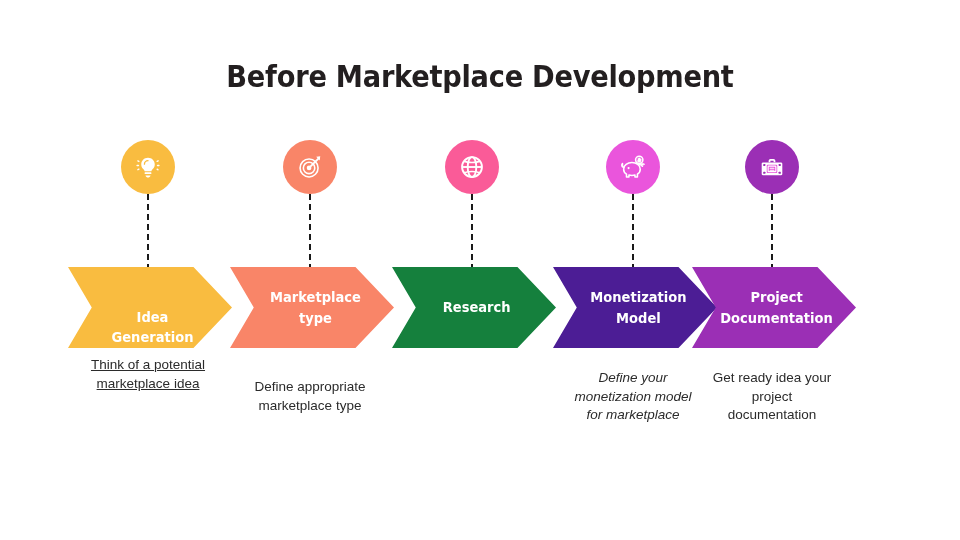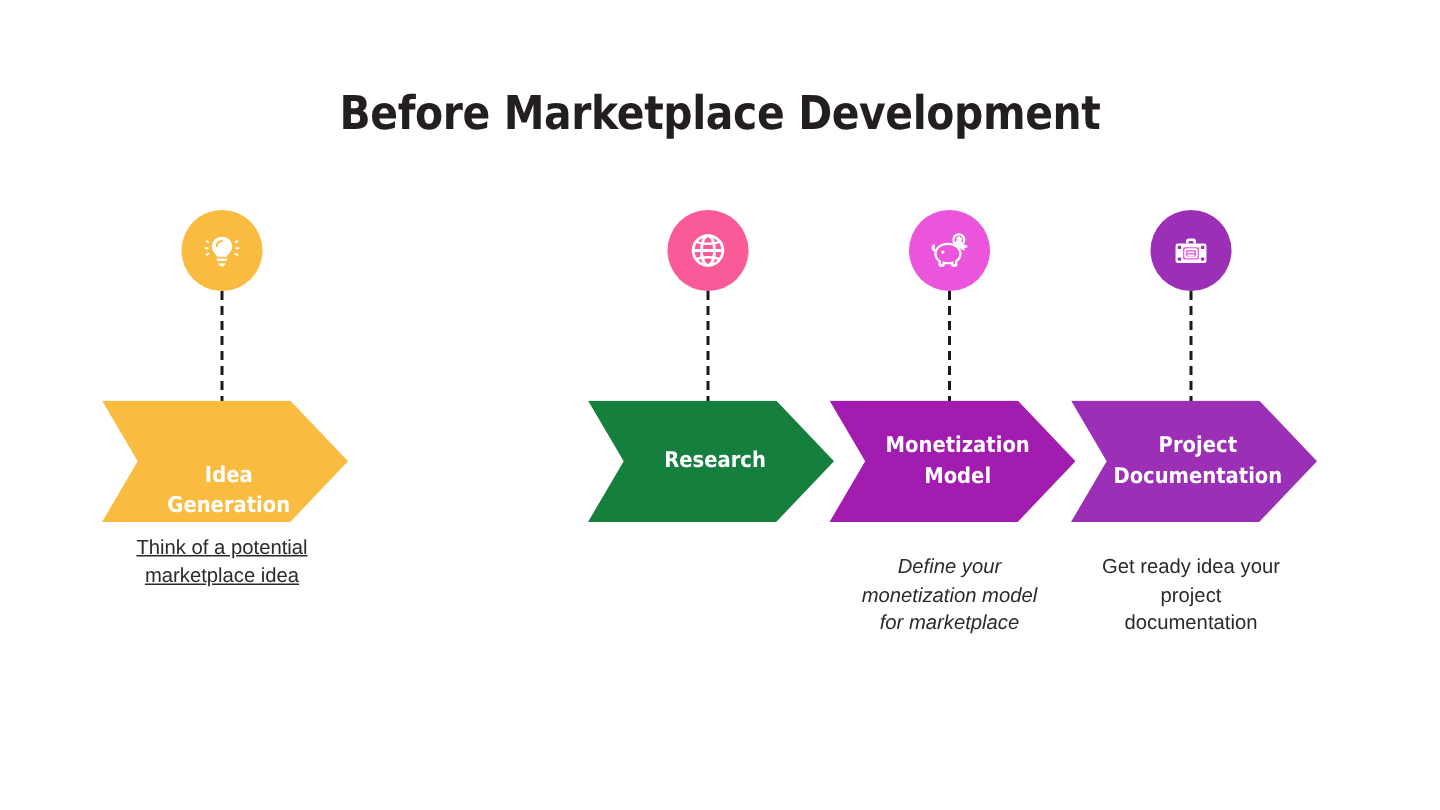--- a/index.html
+++ b/index.html
@@ -138,20 +138,38 @@
     </div>
     <div class="connector" id="conn-0"></div>
     <div class="arrow" id="arrow-0" style="background: rgb(249, 188, 64); align-items: flex-end;">
       <span class="arrow-label">Idea
 Generation</span>
     </div>
     <div class="caption" id="cap-0" style="top: 356px; text-decoration: underline;">Think of a potential
 marketplace idea</div>
   </div>
 
+  <div class="stage" id="stage-1" style="left: 230px;">
+    <div class="icon-circle" id="circle-1" style="background: rgb(249, 133, 104);">
+      <svg width="30" height="30" viewBox="0 0 32 32" fill="none">
+        <circle cx="15" cy="17" r="9.6" stroke="#ffffff" stroke-width="1.7" fill="none"></circle>
+        <circle cx="15" cy="17" r="6.1" stroke="#ffffff" stroke-width="1.7" fill="none"></circle>
+        <circle cx="15" cy="17" r="2.5" fill="#ffffff"></circle>
+        <path d="M15 17 L25.5 6.5" stroke="#ffffff" stroke-width="2" stroke-linecap="round"></path>
+        <path d="M22.6 5.1 L26.9 4.6 L26.4 9.0 Z" fill="#ffffff"></path>
+      </svg>
+    </div>
+    <div class="connector" id="conn-1"></div>
+    <div class="arrow" id="arrow-1" style="background: rgb(249, 133, 104);">
+      <span class="arrow-label">Marketplace
+type</span>
+    </div>
+    <div class="caption" id="cap-1" style="top: 378px;">Define appropriate
+marketplace type</div>
+  </div>
 
   <div class="stage" id="stage-2" style="left: 392px;">
     <div class="icon-circle" id="circle-2" style="background: rgb(250, 91, 152);">
       <svg width="30" height="30" viewBox="0 0 32 32" fill="none">
         <circle cx="16" cy="16" r="10.6" stroke="#ffffff" stroke-width="2" fill="none"></circle>
         <ellipse cx="16" cy="16" rx="4.6" ry="10.6" stroke="#ffffff" stroke-width="2" fill="none"></ellipse>
         <line x1="5.4" y1="16" x2="26.6" y2="16" stroke="#ffffff" stroke-width="2"></line>
         <path d="M7.6 9.6 C11 11.7 21 11.7 24.4 9.6" stroke="#ffffff" stroke-width="1.8" fill="none"></path>
         <path d="M7.6 22.4 C11 20.3 21 20.3 24.4 22.4" stroke="#ffffff" stroke-width="1.8" fill="none"></path>
       </svg>
@@ -170,30 +188,30 @@
           <path d="M6.4 16.6c-1.3 0-2.2-1-2.2-2.3 0-.7.3-1.3.7-1.7v3.4"></path>
           <path d="M22.8 13.4c1.6.3 3 1.1 4 2.2"></path>
           <circle cx="23.3" cy="8.6" r="4.0"></circle>
           <path d="M23.3 6.9v3.4M22.2 7.6h2.0c.5 0 .8.3.8.8s-.3.8-.8.8h-1.5c-.5 0-.8.3-.8.8s.3.8.8.8h2.0"></path>
         </g>
         <circle cx="11.6" cy="17.6" r="1.2" fill="#ffffff"></circle>
         <path d="M25.4 12.8c1.5-.6 3.1-.3 3.9.6-.8.9-2.4 1.2-3.9.6z" fill="#ffffff" stroke="#ffffff" stroke-width="0.8" stroke-linejoin="round"></path>
       </svg>
     </div>
     <div class="connector" id="conn-3"></div>
-    <div class="arrow" id="arrow-3" style="background: #a21caf;">
+    <div class="arrow" id="arrow-3" style="background: #4c1d95;">
       <span class="arrow-label">Monetization
 Model</span>
     </div>
     <div class="caption" id="cap-3" style="top: 369px; font-style: italic;">Define your
 monetization model
 for marketplace</div>
   </div>
 
-  <div class="stage" id="stage-4" style="left: 714px;">
+  <div class="stage" id="stage-4" style="left: 692px;">
     <div class="icon-circle" id="circle-4" style="background: rgb(155, 47, 181);">
       <svg width="30" height="30" viewBox="0 0 32 32" fill="none">
         <path d="M12.4 9.4c0-1.1.9-2 2-2h3.2c1.1 0 2 .9 2 2v1.6h-1.9V9.6c0-.2-.2-.4-.4-.4h-2.6c-.2 0-.4.2-.4.4v1.4h-1.9z" fill="#ffffff"></path>
         <rect x="5.0" y="11.1" width="22" height="13.8" rx="1.5" fill="#ffffff"></rect>
         <rect x="10.4" y="13.6" width="11.2" height="8.8" rx="1.0" fill="#e855dc"></rect>
         <rect x="11.9" y="15.1" width="8.2" height="5.8" rx="0.7" fill="none" stroke="#ffffff" stroke-width="1.3"></rect>
         <rect x="13.4" y="16.7" width="5.2" height="1.2" rx="0.6" fill="#ffffff"></rect>
         <rect x="13.4" y="18.9" width="5.2" height="1.2" rx="0.6" fill="#ffffff"></rect>
         <g fill="#9b2fb5">
           <rect x="6.6" y="12.7" width="2.3" height="2.3" rx="0.5"></rect>

